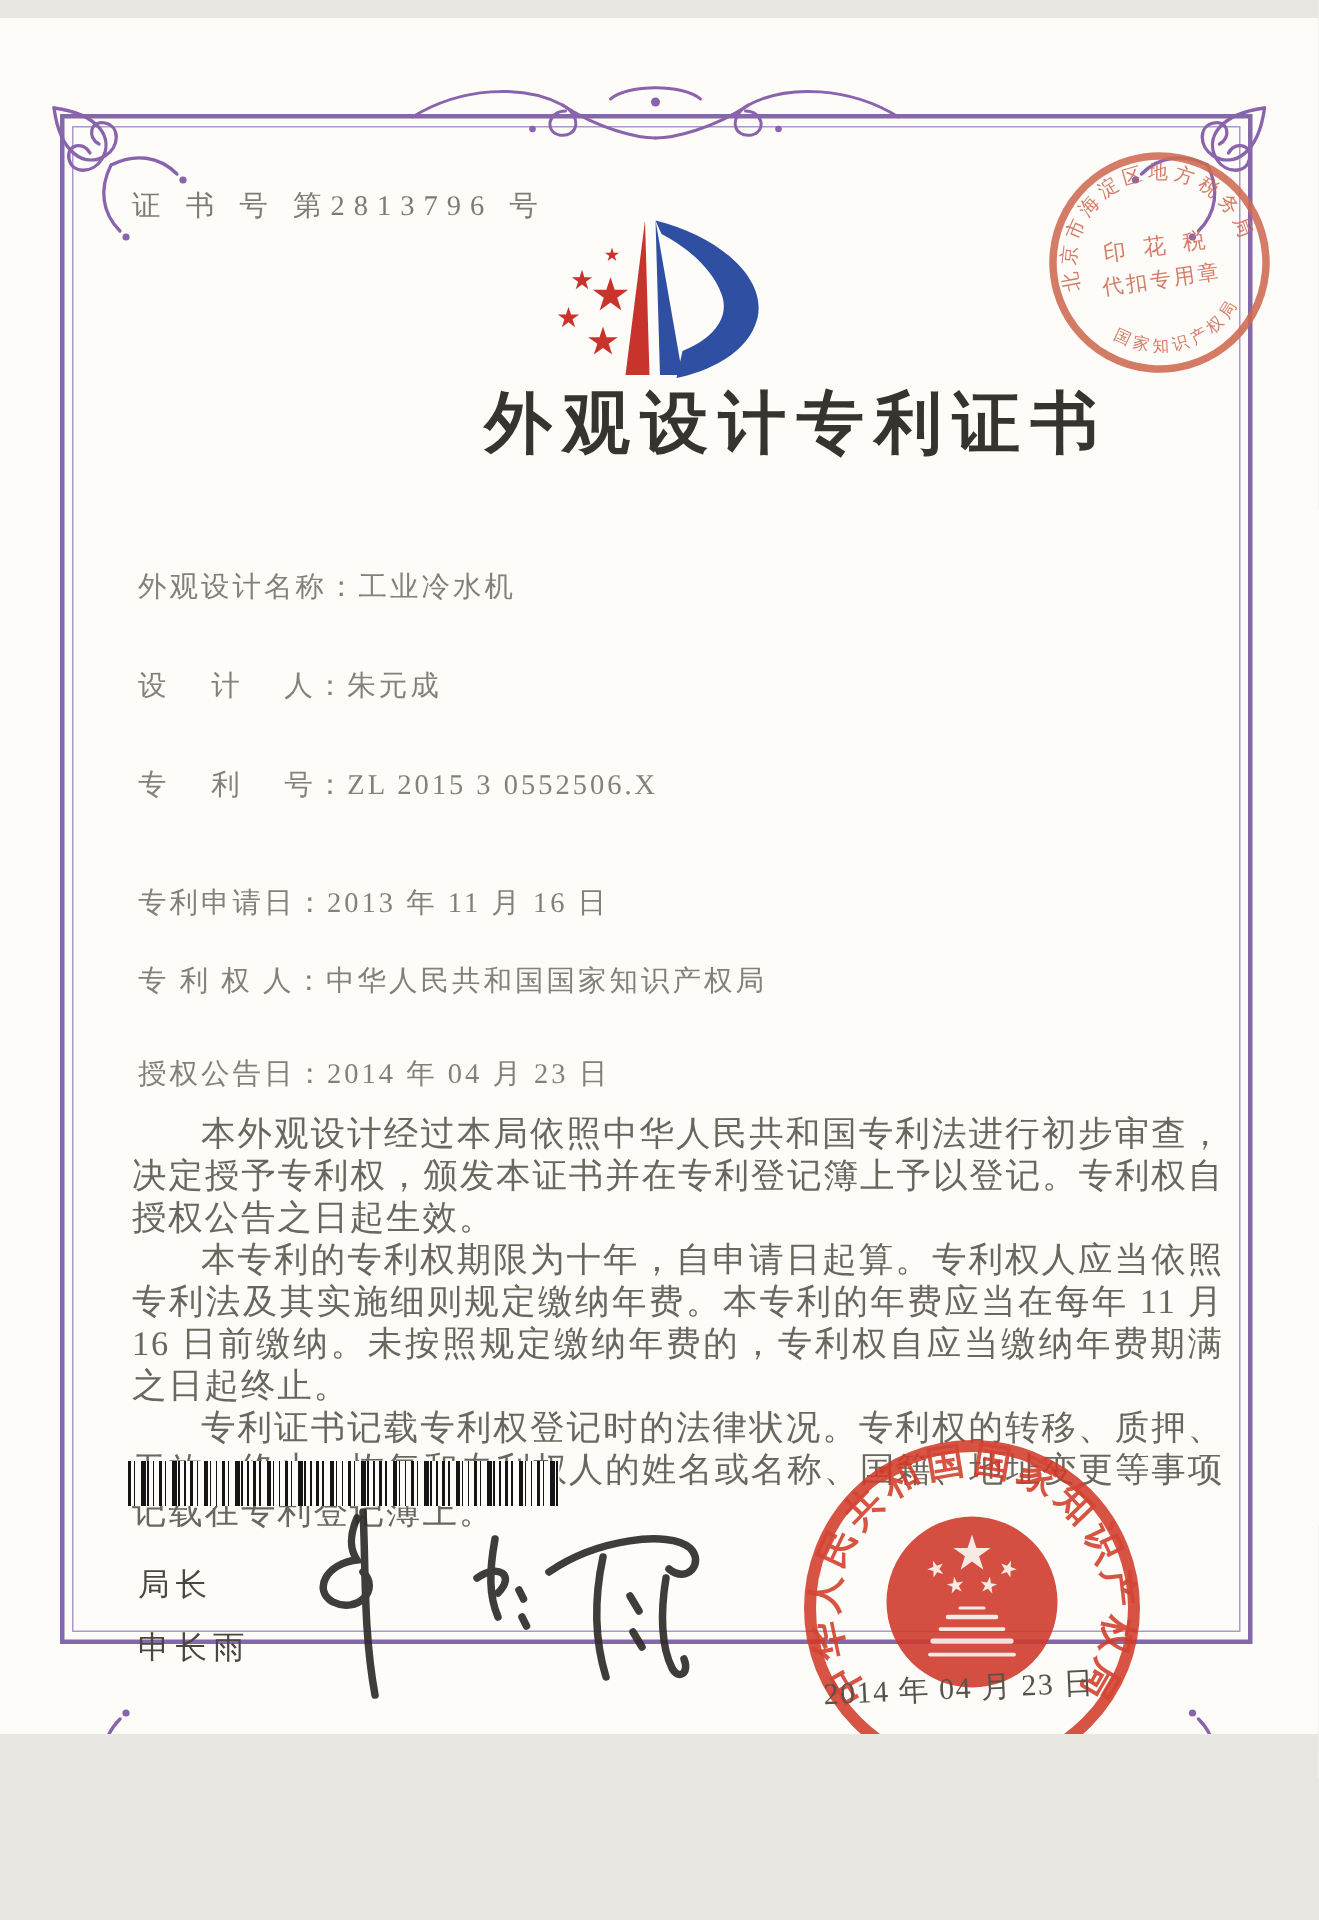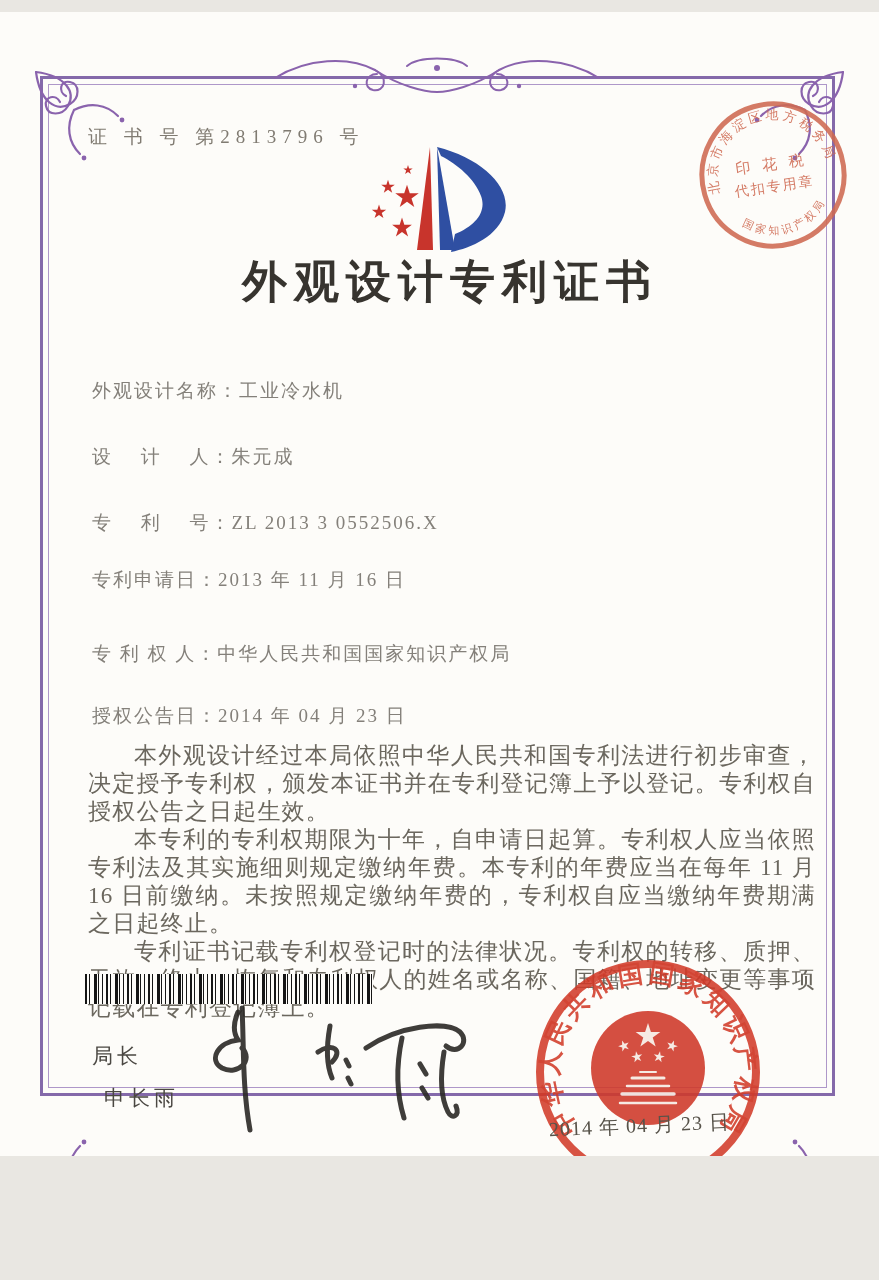--- a/index.html
+++ b/index.html
@@ -10,34 +10,34 @@
   }
   
   .frame-outer{position:absolute; left:40px; top:64px; right:44px; bottom:60px;
     border:3px solid #6f4f9c; opacity:.85; pointer-events:none;}
   .frame-inner{position:absolute; left:48px; top:72px; right:52px; bottom:68px;
     border:1px solid #9a7dbd; opacity:.8; pointer-events:none;}
   .ornament{position:absolute; color:#8a63ad; pointer-events:none;}
   
   .cert-no{position:absolute; left:88px; top:112px; font-size:19px; color:#807b72;
     letter-spacing:6px;}
-  .title{position:absolute; left:150px; top:240px; width:600px; text-align:center;
+  .title{position:absolute; left:139px; top:240px; width:600px; text-align:right;
     font-size:45px; font-weight:bold; color:#37342f; letter-spacing:7px;}
   .field-row{position:absolute; left:92px; font-size:19px; color:#84807a; letter-spacing:2px; white-space:nowrap;}
-  .f0{top:366px;} .f1{top:432px;} .f2{top:498px;} .f3{top:555px;} .f4{top:629px;} .f5{top:691px;}
+  .f0{top:366px;} .f1{top:432px;} .f2{top:498px;} .f3{top:577px;} .f4{top:629px;} .f5{top:691px;}
   .paras{position:absolute; left:88px; top:730px; width:728px;}
   .paras p{margin:0; text-indent:2em; font-size:23px; line-height:28px; color:#6b675e;
     letter-spacing:1.2px; text-align:justify;}
   .barcode{position:absolute; left:85px; top:962px; width:288px; height:30px;
     background-image:repeating-linear-gradient(90deg,
       #151515 0 2px,#fdfcf9 2px 4px,#151515 4px 5px,#fdfcf9 5px 9px,
       #151515 9px 12px,#fdfcf9 12px 13px,#151515 13px 14px,#fdfcf9 14px 17px,
       #151515 17px 18px,#fdfcf9 18px 21px);}
   .sig-title{position:absolute; left:92px; top:1030px; font-size:21px; color:#4a4742; letter-spacing:4px;}
-  .sig-name{position:absolute; left:104px; top:1072px; font-size:21px; color:#4a4742; letter-spacing:4px;text-align:center;}
+  .sig-name{position:absolute; left:92px; top:1072px; font-size:21px; color:#4a4742; letter-spacing:4px;text-align:center;}
   .autograph{position:absolute; left:198px; top:992px; pointer-events:none;}
   .seal-main{position:absolute; left:528px; top:940px; opacity:.94; pointer-events:none;}
   .seal-date{position:absolute; left:549px; top:1100px; width:190px; font-size:20px;
     color:#57534a; letter-spacing:1px; transform:rotate(-2.5deg); white-space:nowrap;}
   .seal-tax{position:absolute; left:693px; top:83px; transform:rotate(-16deg); opacity:.88; pointer-events:none;}
   .footer{position:absolute; left:137px; top:1150px; width:600px; text-align:right;
     font-size:15px; color:#8b867c; letter-spacing:5px;}
   svg text{font-family:"Liberation Serif","DejaVu Serif",serif;}
 </style>
 </head>
@@ -103,21 +103,21 @@
     <use href="#star" fill="#c8342c" transform="translate(25,53) scale(0.55)"></use>
     <use href="#star" fill="#c8342c" transform="translate(44,63) scale(0.95)"></use>
     <use href="#star" fill="#c8342c" transform="translate(16,78) scale(0.58)"></use>
     <use href="#star" fill="#c8342c" transform="translate(39,94) scale(0.8)"></use>
   </svg>
 
   <div class="title">外观设计专利证书</div>
 
   <div class="field-row f1"><span>设　 计　 人：</span><span>朱元成</span></div>
   <div class="field-row f0"><span>外观设计名称：</span><span>工业冷水机</span></div>
-  <div class="field-row f2"><span>专　 利　 号：</span><span>ZL 2013 3 0552506.X</span></div>
+  <div class="field-row f2"><span>专　 利　 号：</span><span>ZL 2015 3 0552506.X</span></div>
   <div class="field-row f3"><span>专利申请日：</span><span>2013 年 11 月 16 日</span></div>
   <div class="field-row f4"><span>专 利 权 人：</span><span>中华人民共和国国家知识产权局</span></div>
   <div class="field-row f5"><span>授权公告日：</span><span>2014 年 04 月 23 日</span></div>
 
   <div class="paras">
     <p>本外观设计经过本局依照中华人民共和国专利法进行初步审查，决定授予专利权，颁发本证书并在专利登记簿上予以登记。专利权自授权公告之日起生效。</p>
     <p>本专利的专利权期限为十年，自申请日起算。专利权人应当依照专利法及其实施细则规定缴纳年费。本专利的年费应当在每年 11 月 16 日前缴纳。未按照规定缴纳年费的，专利权自应当缴纳年费期满之日起终止。</p>
     <p>专利证书记载专利权登记时的法律状况。专利权的转移、质押、无效、终止、恢复和专利权人的姓名或名称、国籍、地址变更等事项记载在专利登记簿上。</p>
   </div>
 

